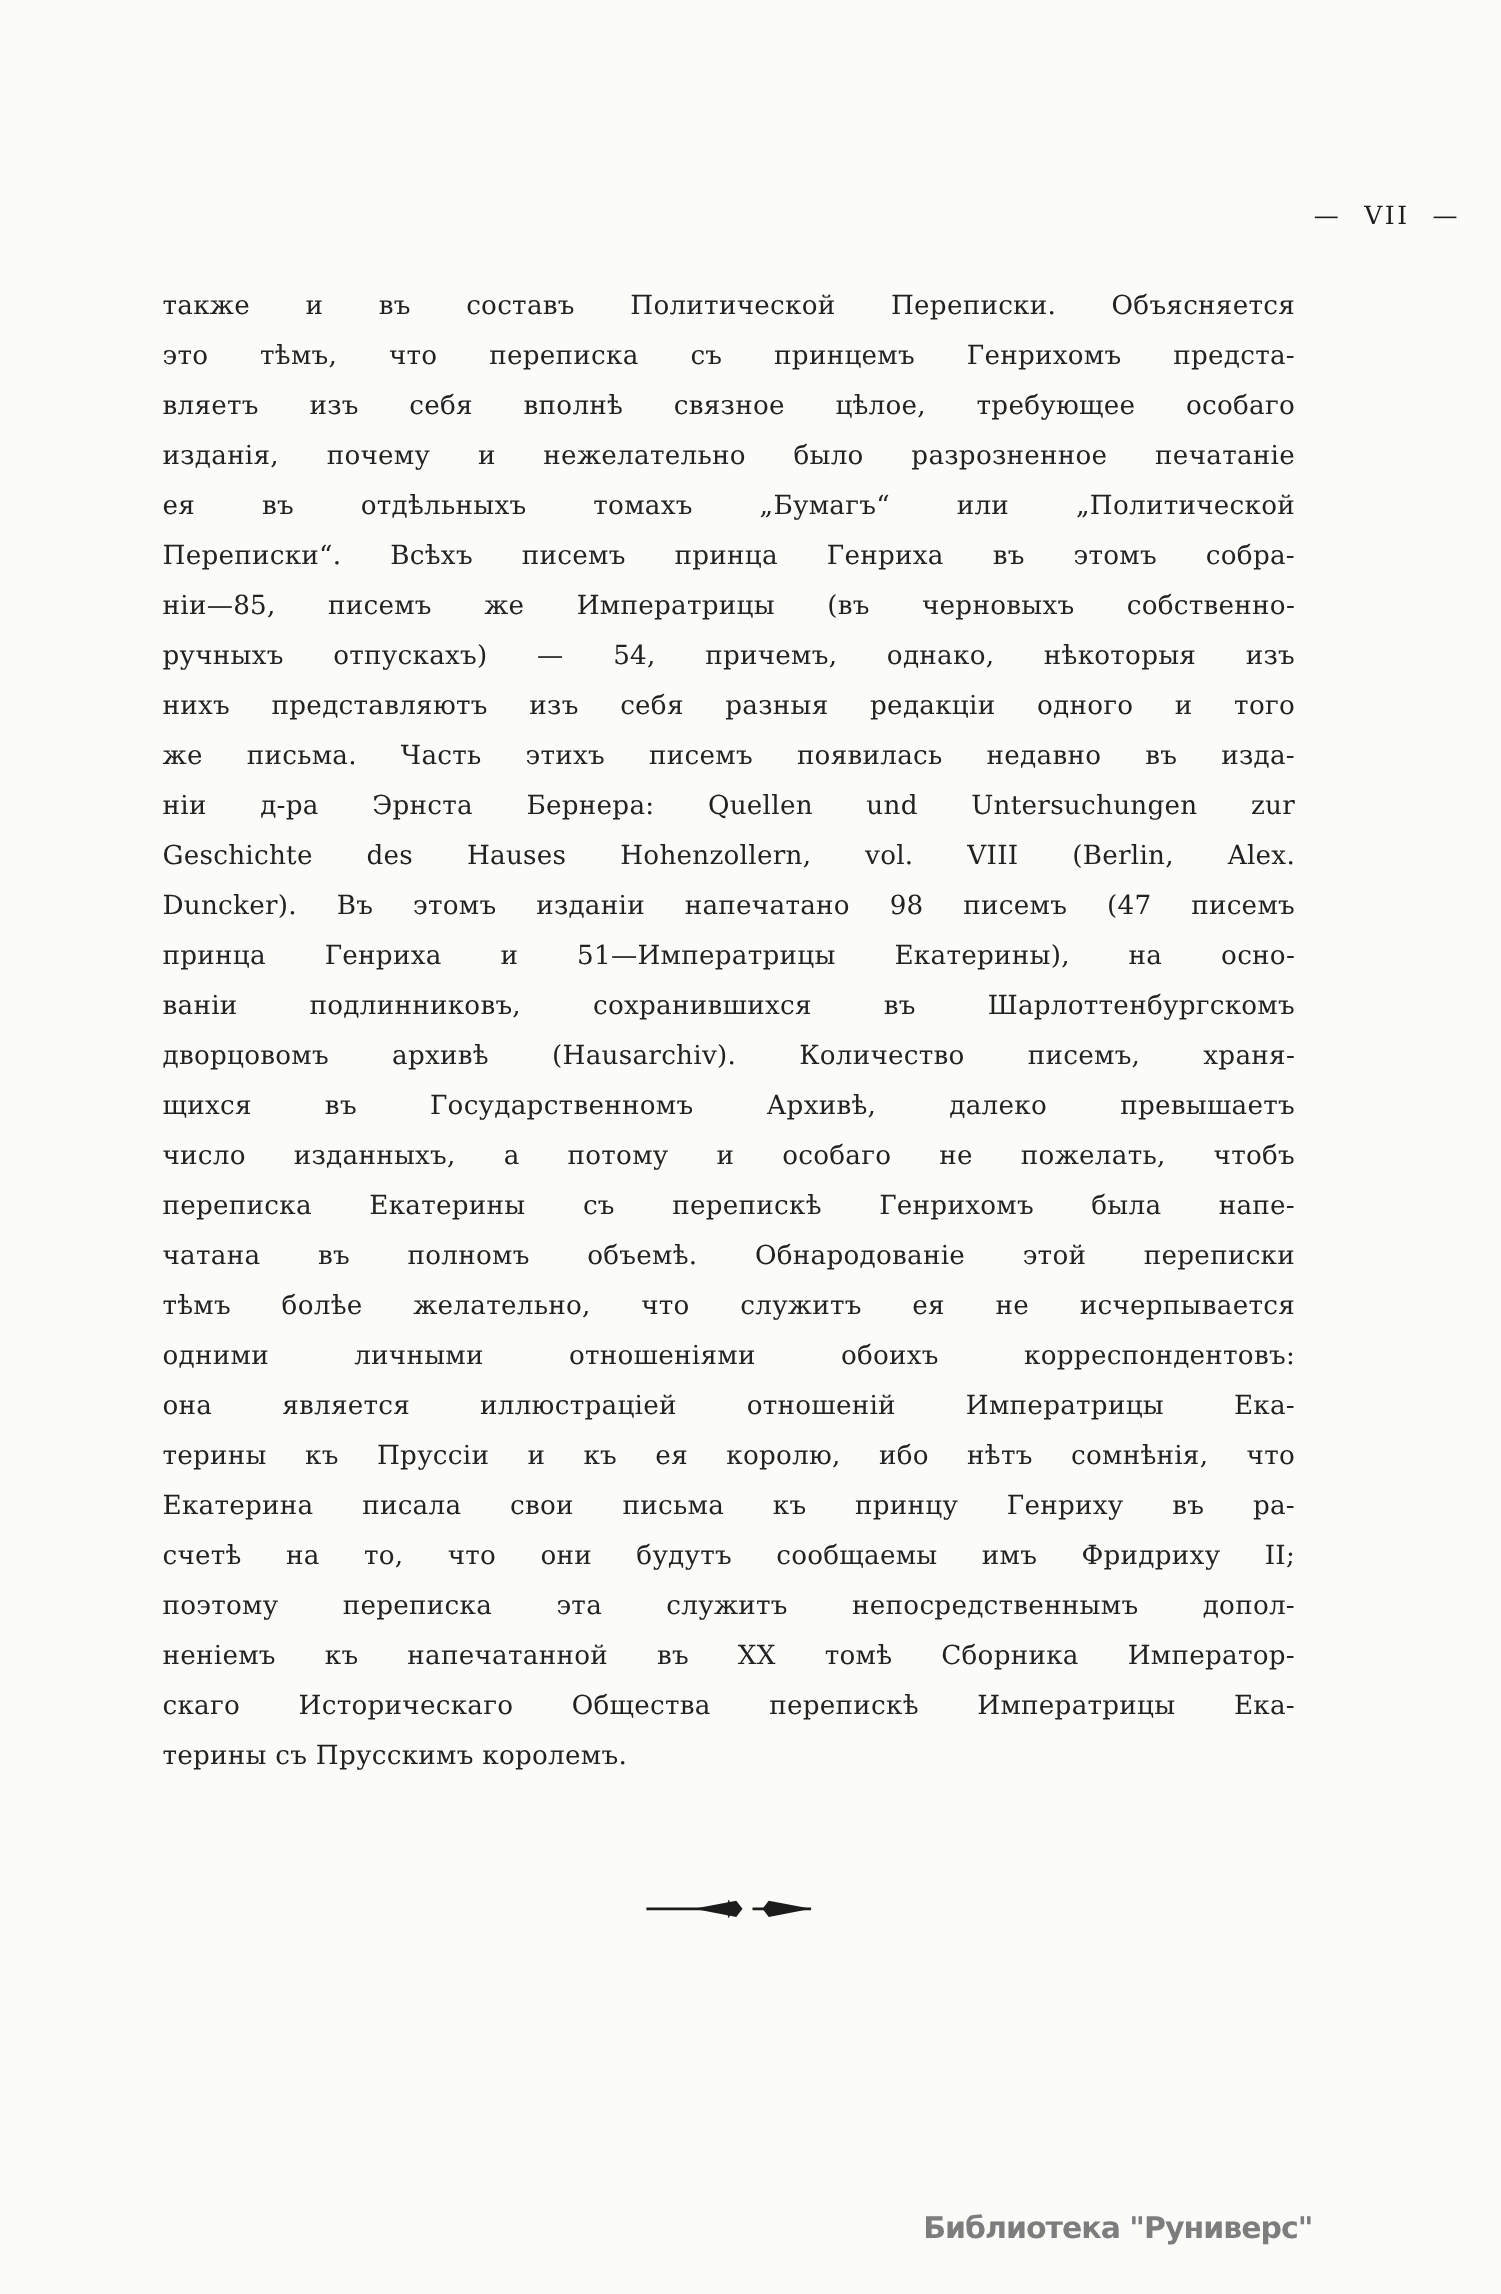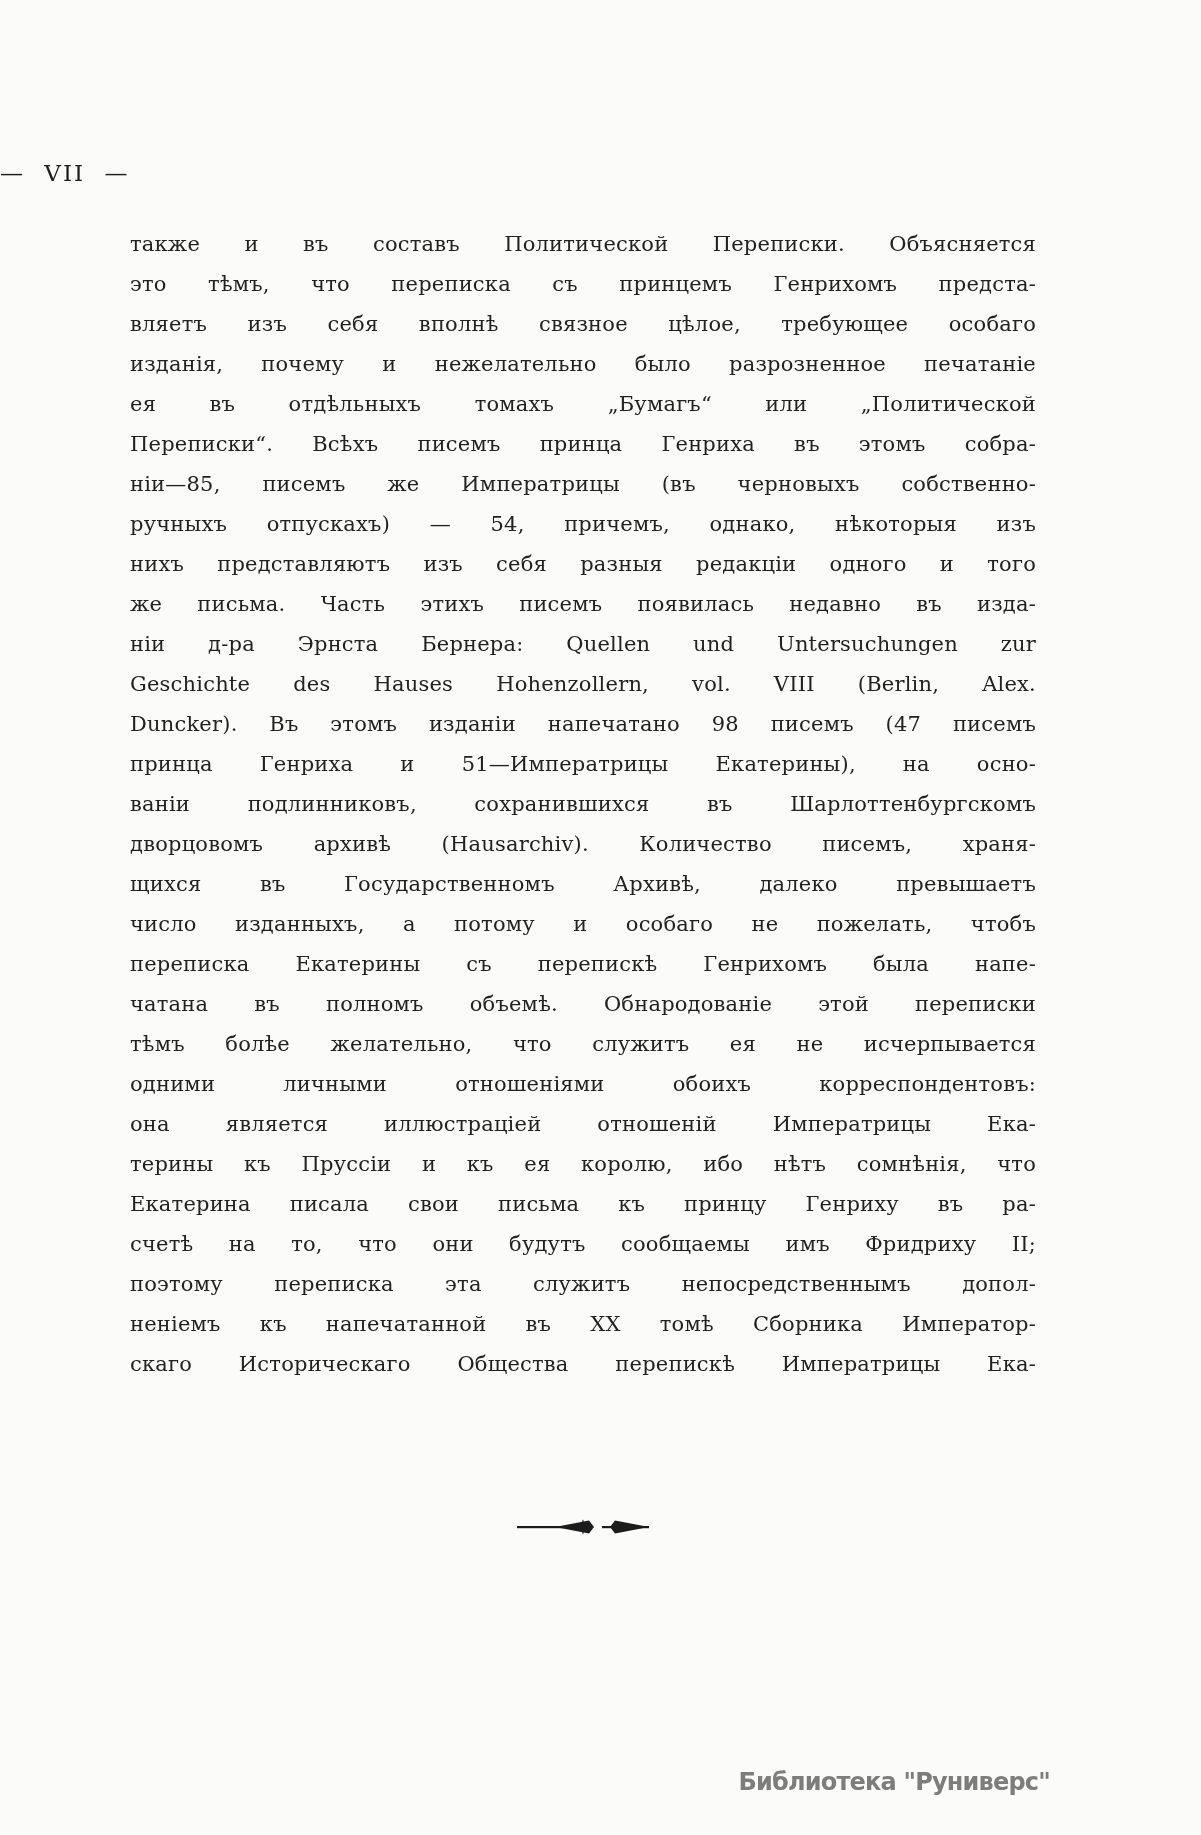--- a/index.html
+++ b/index.html
@@ -14,22 +14,22 @@
     background: #fbfbf9;
     overflow: hidden;
     font-family: "DejaVu Serif", "Liberation Serif", serif;
     color: #212121;
   }
   .header {
     position: absolute;
     top: 160px;
     left: 0;
     width: 1168px;
-    text-align: left;
-    font-size: 23px;
+    text-align: right;
+    font-size: 20px;
     letter-spacing: 2px;
     word-spacing: 10px;
     color: #1d1d1d;
   }
   .body-text {
     position: absolute;
     left: 130px;
     top: 224px;
     width: 906px;
     font-size: 21px;
@@ -94,20 +94,21 @@
       <div class="line">чатана въ полномъ объемѣ. Обнародованіе этой переписки</div>
       <div class="line">тѣмъ болѣе желательно, что служитъ ея не исчерпывается</div>
       <div class="line">одними личными отношеніями обоихъ корреспондентовъ:</div>
       <div class="line">она является иллюстраціей отношеній Императрицы Ека-</div>
       <div class="line">терины къ Пруссіи и къ ея королю, ибо нѣтъ сомнѣнія, что</div>
       <div class="line">Екатерина писала свои письма къ принцу Генриху въ ра-</div>
       <div class="line">счетѣ на то, что они будутъ сообщаемы имъ Фридриху II;</div>
       <div class="line">поэтому переписка эта служитъ непосредственнымъ допол-</div>
       <div class="line">неніемъ къ напечатанной въ XX томѣ Сборника Император-</div>
       <div class="line">скаго Историческаго Общества перепискѣ Императрицы Ека-</div>
+      <div class="line last">терины съ Прусскимъ королемъ.</div>
     </div>
 
   <svg class="divider" viewBox="0 0 132 22" xmlns="http://www.w3.org/2000/svg">
     <rect x="0" y="10" width="47" height="2.2" fill="#1c1c1c"></rect>
     <rect x="85" y="10" width="47" height="2.2" fill="#1c1c1c"></rect>
     <polygon points="38,11 72,4.5 77,11 72,17.5" fill="#1c1c1c"></polygon>
     <polygon points="94,11 60,4.5 55,11 60,17.5" fill="#1c1c1c" transform="translate(38,0)"></polygon>
     <path d="M66,3.5 C67.6,6 67.6,16 66,18.5 C64.4,16 64.4,6 66,3.5 Z" fill="#1c1c1c"></path>
   </svg>
 

